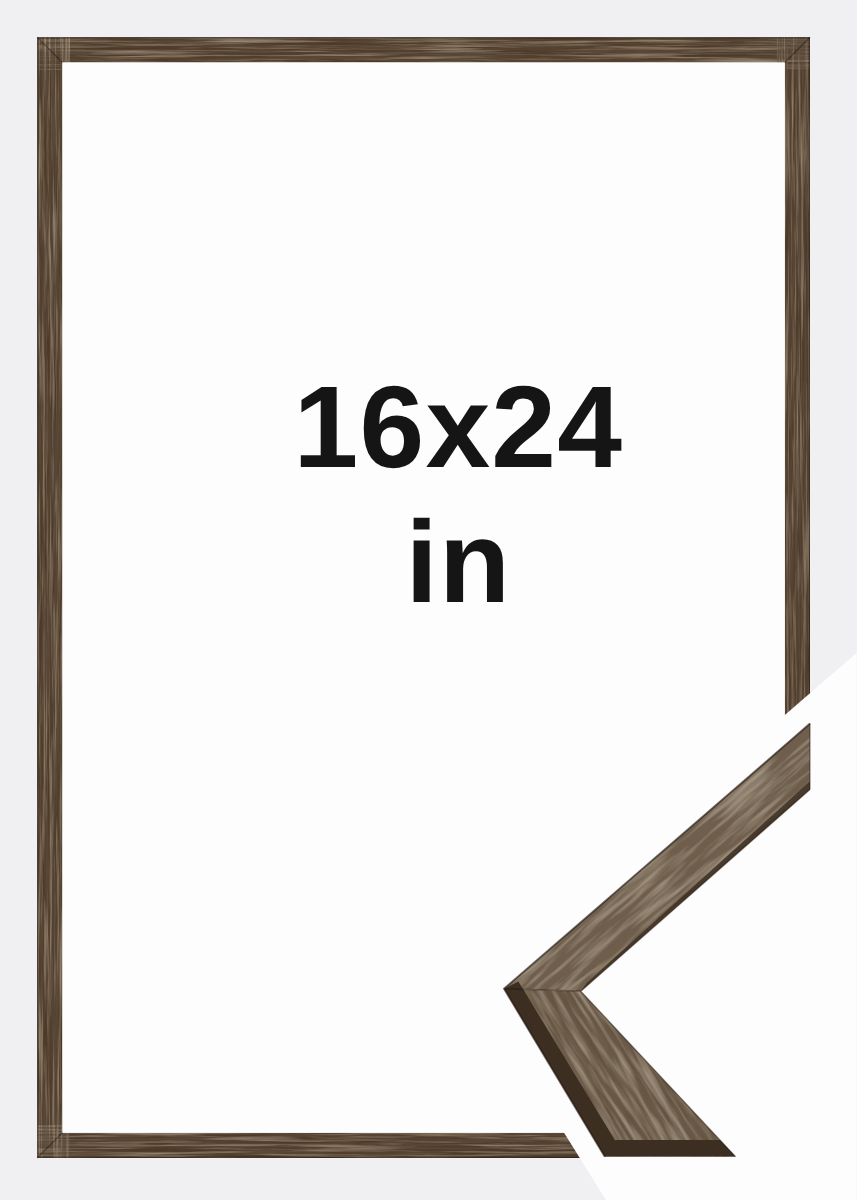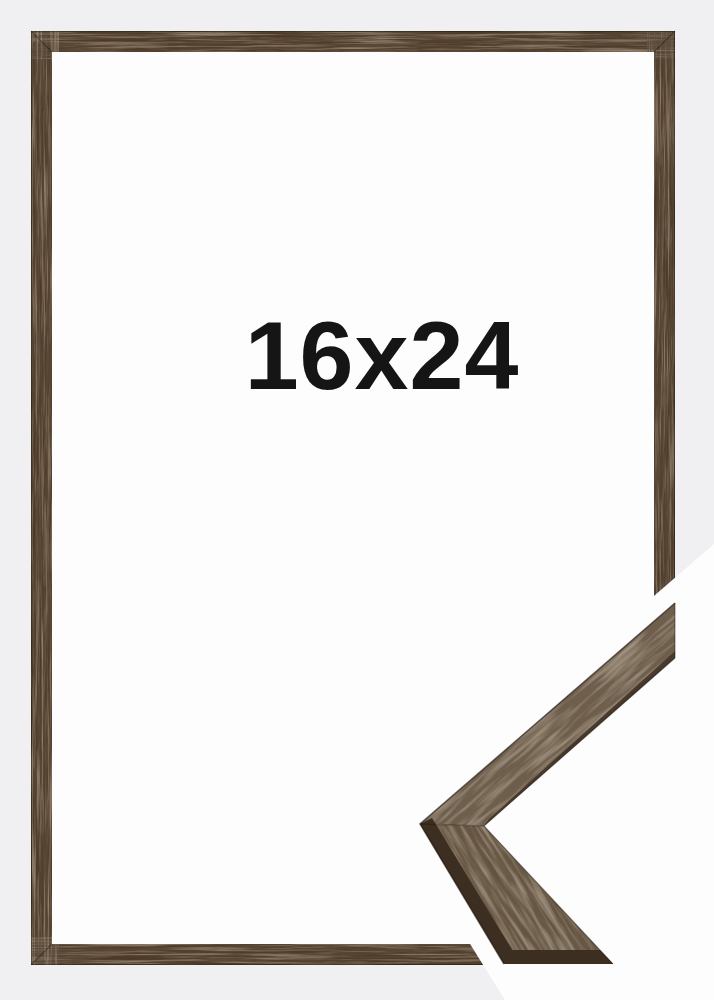--- a/index.html
+++ b/index.html
@@ -129,14 +129,15 @@
       </g>
       <line class="detail-seam" x1="420" y1="824" x2="484" y2="826"></line>
       <polyline class="chev-edge" points="675,603 420,824 504,964"></polyline>
       <polyline class="chev-edge-thin" points="675,658 484,826 613,964"></polyline>
       <line class="chev-edge-thin" x1="675" y1="603" x2="675" y2="658"></line>
     </g>
   </svg>
 
   <div class="size-text">
     <span class="line">16x24</span>
+    <span class="line">in</span>
   </div>
 </div>
 
 </body></html>

